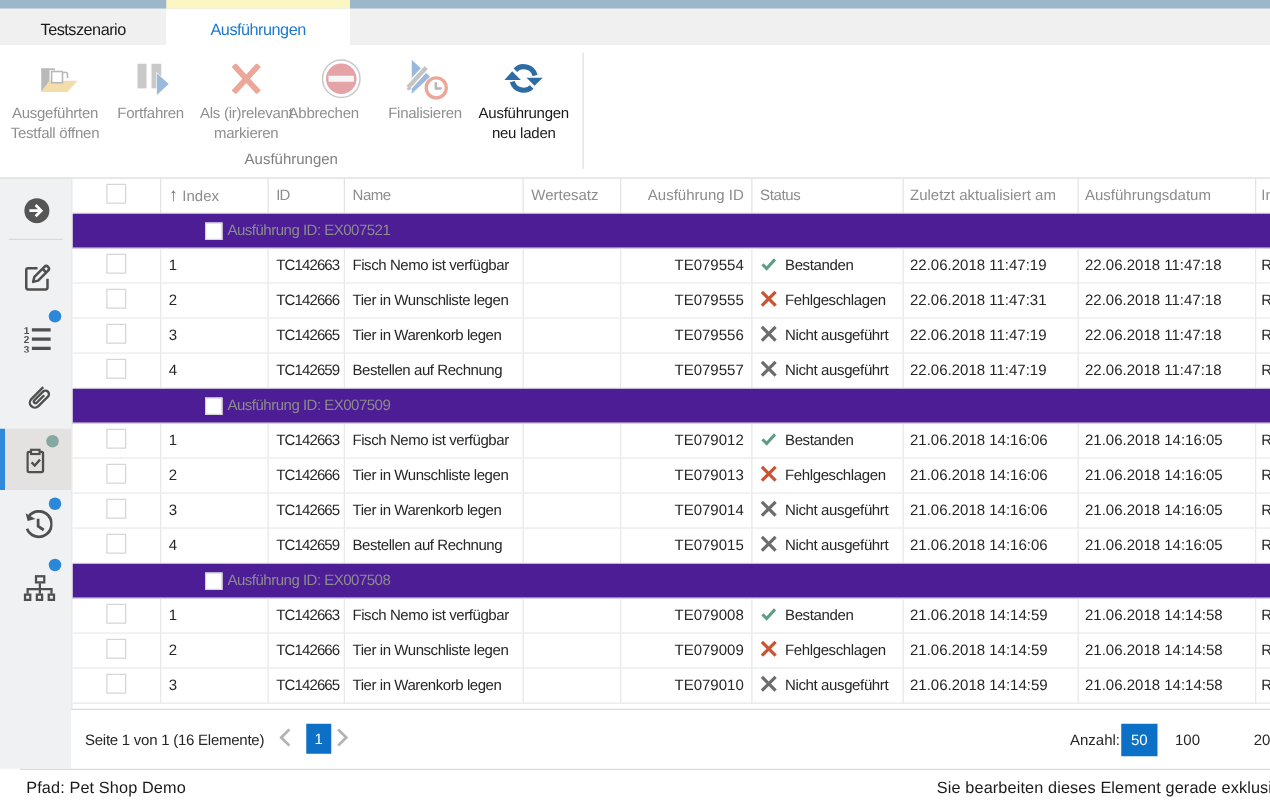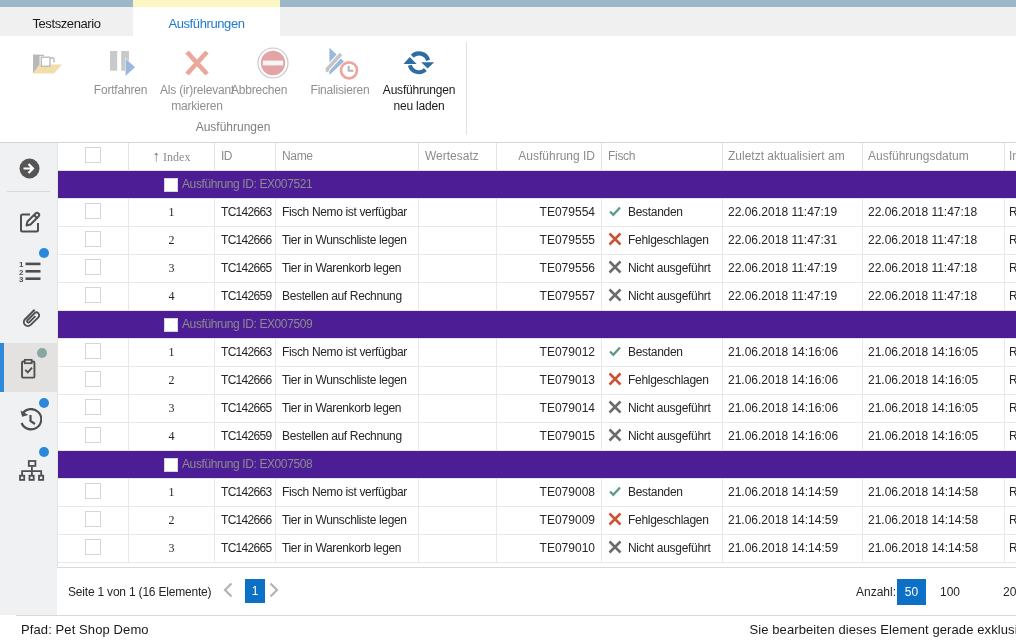--- a/index.html
+++ b/index.html
@@ -41,21 +41,21 @@
 
 #tablewrap { left:57px; top:143px; width:959px; height:424px; background:#fff;
   border-left:1px solid #e3e3e3; overflow:hidden; }
 .trow { position:relative; display:flex; height:28px; border-bottom:1px solid #e8e8e8;
   font-size:12px; color:#262626; background:#fff; }
 .trow.hdr { color:#8c8c8c; border-bottom:1px solid #e0e0e0; }
 .trow.grp { background:#4c1d95; color:#8c8c8c; border-bottom:1px solid #e3e3e3; }
 .tc { flex:none; height:28px; line-height:27px; padding:0 6px; overflow:hidden;
   white-space:nowrap; border-right:1px solid #e8e8e8; }
 .hdr .tc { border-right:1px solid #e3e3e3; }
-.c0 { width:71px; }  .c1 { width:86px; text-align:center;font-family:Liberation Serif, serif; }
+.c0 { width:71px; }  .c1 { width:86px; text-align:left; }
 .c2 { width:61px; letter-spacing:-0.7px; }  .c3 { width:143px; letter-spacing:-0.35px; }
 .c4 { width:78px; }  .c5 { width:105px; text-align:right; }
 .c6 { width:121px; letter-spacing:-0.3px; } .c7 { width:140px; padding-left:5px; }
 .c8 { width:142px; padding-left:5px; } .c9 { width:52px; border-right:none; padding:0 4px; }
 .cb { display:inline-block; width:16px; height:16px; border:1px solid #d6d6d6;
   background:#fff; vertical-align:middle; margin-top:-3px; }
 .grp .cb { margin:0 4px 0 0; width:14px; height:14px; }
 .grpcell { padding-left:106px; line-height:27px; display:flex; align-items:center; letter-spacing:-0.4px; }
 .sic { display:inline-block; vertical-align:middle; margin:-3px 6px 0 0; }
 
@@ -117,20 +117,23 @@
       <path d="M23.7 19.8 v4.9 h4.6" fill="none" stroke="#b5b5b5" stroke-width="2"></path>
     </svg>
     <svg class="ricon" style="left:402px;top:15px" width="36" height="25" viewBox="0 0 36 25">
       <path d="M9.8 5.76 A 9.4 9.4 0 0 1 26.08 9.37" fill="none" stroke="#2e6da4" stroke-width="4.1"></path>
       <path d="M23.57 18.37 A 9.4 9.4 0 0 1 7.82 14.26" fill="none" stroke="#2e6da4" stroke-width="4.1"></path>
       <path d="M4.2 0.7 L13.7 10.2" stroke="#fff" stroke-width="2.3"></path>
       <path d="M20.3 13.8 L29.8 23.3" stroke="#fff" stroke-width="2.3"></path>
       <path d="M7.7 6.0 L14.7 13.05 L1.5 13.05 z" fill="#2e6da4"></path>
       <path d="M25.6 17.5 L19.2 11.15 L32.2 11.15 z" fill="#2e6da4"></path>
     </svg>
+    <div class="rbtn" style="left:0;width:88px;height:106px">
+      <div class="rlabel">Ausgeführten<br>Testfall öffnen</div>
+    </div>
     <div class="rbtn" style="left:88px;width:65px;height:106px">
       <div class="rlabel">Fortfahren</div>
     </div>
     <div class="rbtn" style="left:153px;width:88px;height:106px">
       <div class="rlabel">Als (ir)relevant<br>markieren</div>
     </div>
     <div class="rbtn" style="left:228px;width:62px;height:106px">
       <div class="rlabel">Abbrechen</div>
     </div>
     <div class="rbtn" style="left:303px;width:74px;height:106px">
@@ -193,21 +196,21 @@
   </div>
 
   <div class="abs" id="tablewrap">
 <div class="trow hdr">
         <div class="tc c0" style="text-align:center"><span class="cb"></span></div>
         <div class="tc c1"><span style="font-size:15px;color:#777">↑</span>&nbsp;Index</div>
         <div class="tc c2">ID</div>
         <div class="tc c3">Name</div>
         <div class="tc c4">Wertesatz</div>
         <div class="tc c5">Ausführung ID</div>
-        <div class="tc c6">Fisch</div>
+        <div class="tc c6">Status</div>
         <div class="tc c7">Zuletzt aktualisiert am</div>
         <div class="tc c8">Ausführungsdatum</div>
         <div class="tc c9">In</div>
       </div>
 <div class="trow grp">
         <div class="grpcell"><span class="cb"></span>Ausführung ID: EX007521</div>
       </div>
 <div class="trow">
         <div class="tc c0" style="text-align:center"><span class="cb"></span></div>
         <div class="tc c1">1</div>

